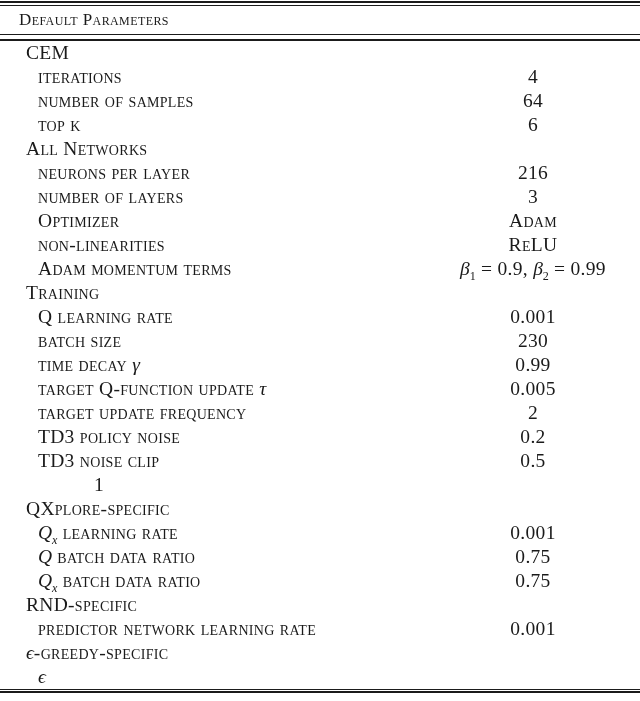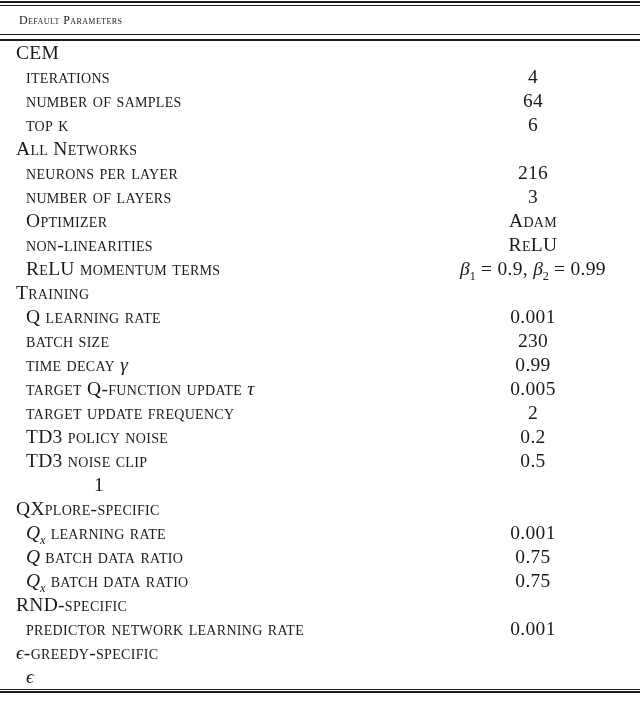--- a/index.html
+++ b/index.html
@@ -20,41 +20,41 @@
   .rule.thick { height: 2px; }
   .rule.thin  { height: 1px; }
   .gap2 { height: 2px; }
   .gap4 { height: 4px; }
   .pad1 { height: 1px; }
 
   #title-row {
     height: 28px;
     line-height: 28px;
     padding-left: 19px;
-    font-size: 12px;
+    font-size: 17px;
     font-variant: small-caps;
     font-variant-caps: small-caps;
     letter-spacing: 0.4px;
   }
 
   #table-body { width: 640px; }
 
   .row {
     display: flex;
     height: 24px;
     line-height: 24px;
     font-size: 19.5px;
     white-space: nowrap;
   }
   .row .label {
     flex: 1 1 auto;
     overflow: hidden;
   }
-  .row.section .label { padding-left: 16px; }
-  .row.param   .label { padding-left: 26px; }
+  .row.section .label { padding-left: 26px; }
+  .row.param   .label { padding-left: 38px; }
   .row .value {
     flex: 0 0 auto;
     width: 198px;
     margin-right: 8px;
     text-align: center;
   }
   .sc {
     font-variant: small-caps;
     font-variant-caps: small-caps;
     letter-spacing: 0.3px;
@@ -118,21 +118,21 @@
       </div>
       <div class="row param">
         <span class="label sc"><span>Optimizer</span></span>
         <span class="value sc"><span>Adam</span></span>
       </div>
       <div class="row param">
         <span class="label sc"><span>non-linearities</span></span>
         <span class="value sc"><span>ReLU</span></span>
       </div>
       <div class="row param">
-        <span class="label sc"><span>ReLU momentum terms</span></span>
+        <span class="label sc"><span>Adam momentum terms</span></span>
         <span class="value sc"><span class="math">β</span><sub class="subscript">1</sub><span> = 0.9, </span><span class="math">β</span><sub class="subscript">2</sub><span> = 0.99</span></span>
       </div>
       <div class="row section">
         <span class="label sc"><span>Training</span></span>
       </div>
       <div class="row param">
         <span class="label sc"><span>Q learning rate</span></span>
         <span class="value sc"><span>0.001</span></span>
       </div>
       <div class="row param">

